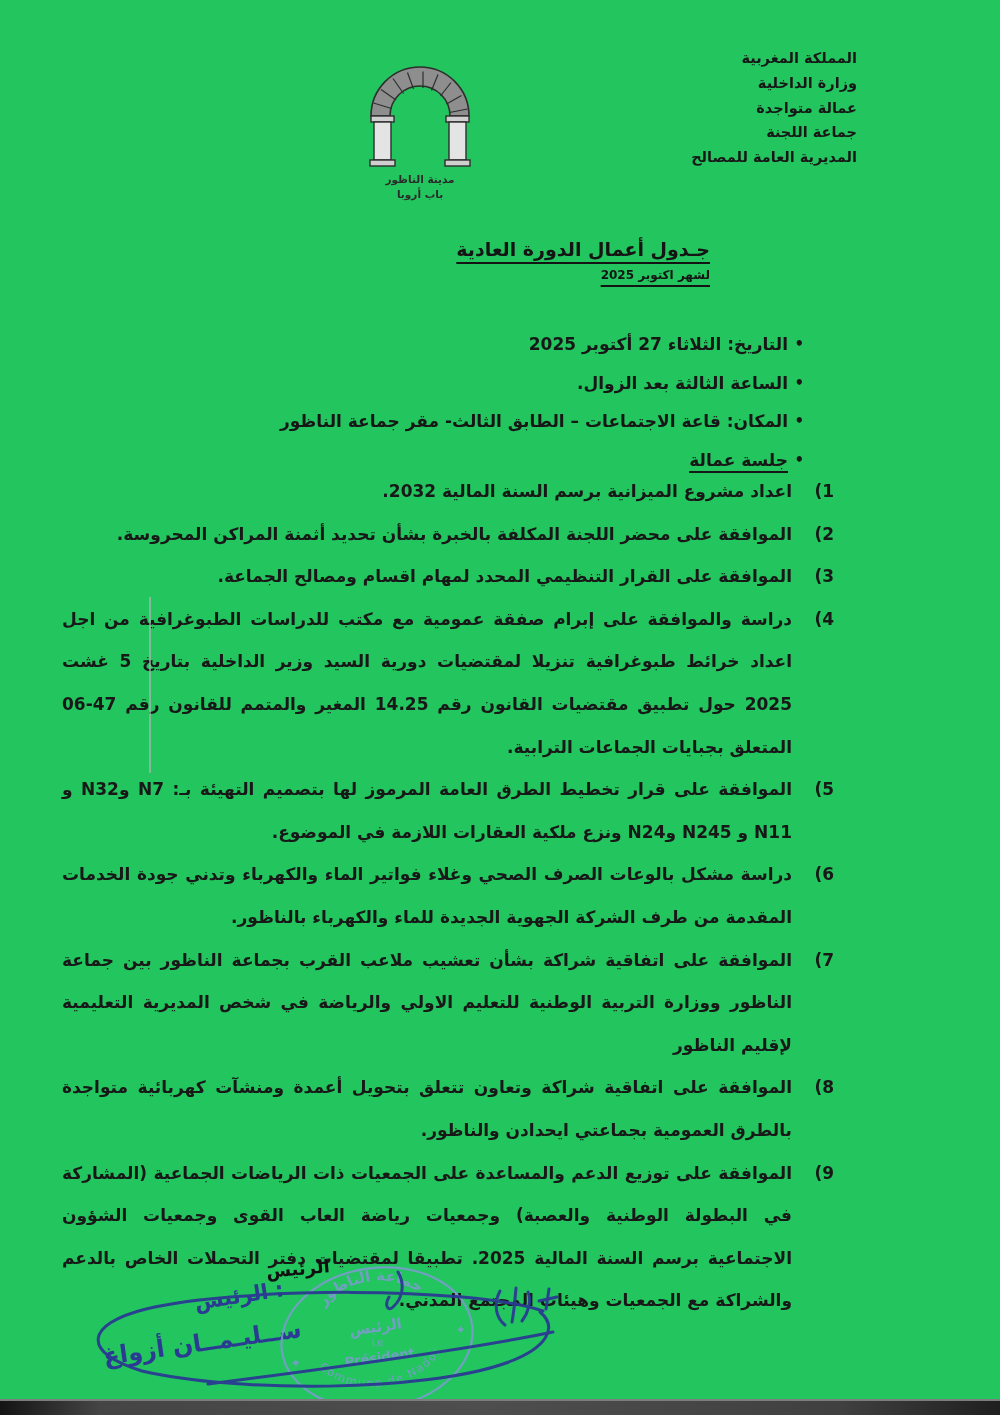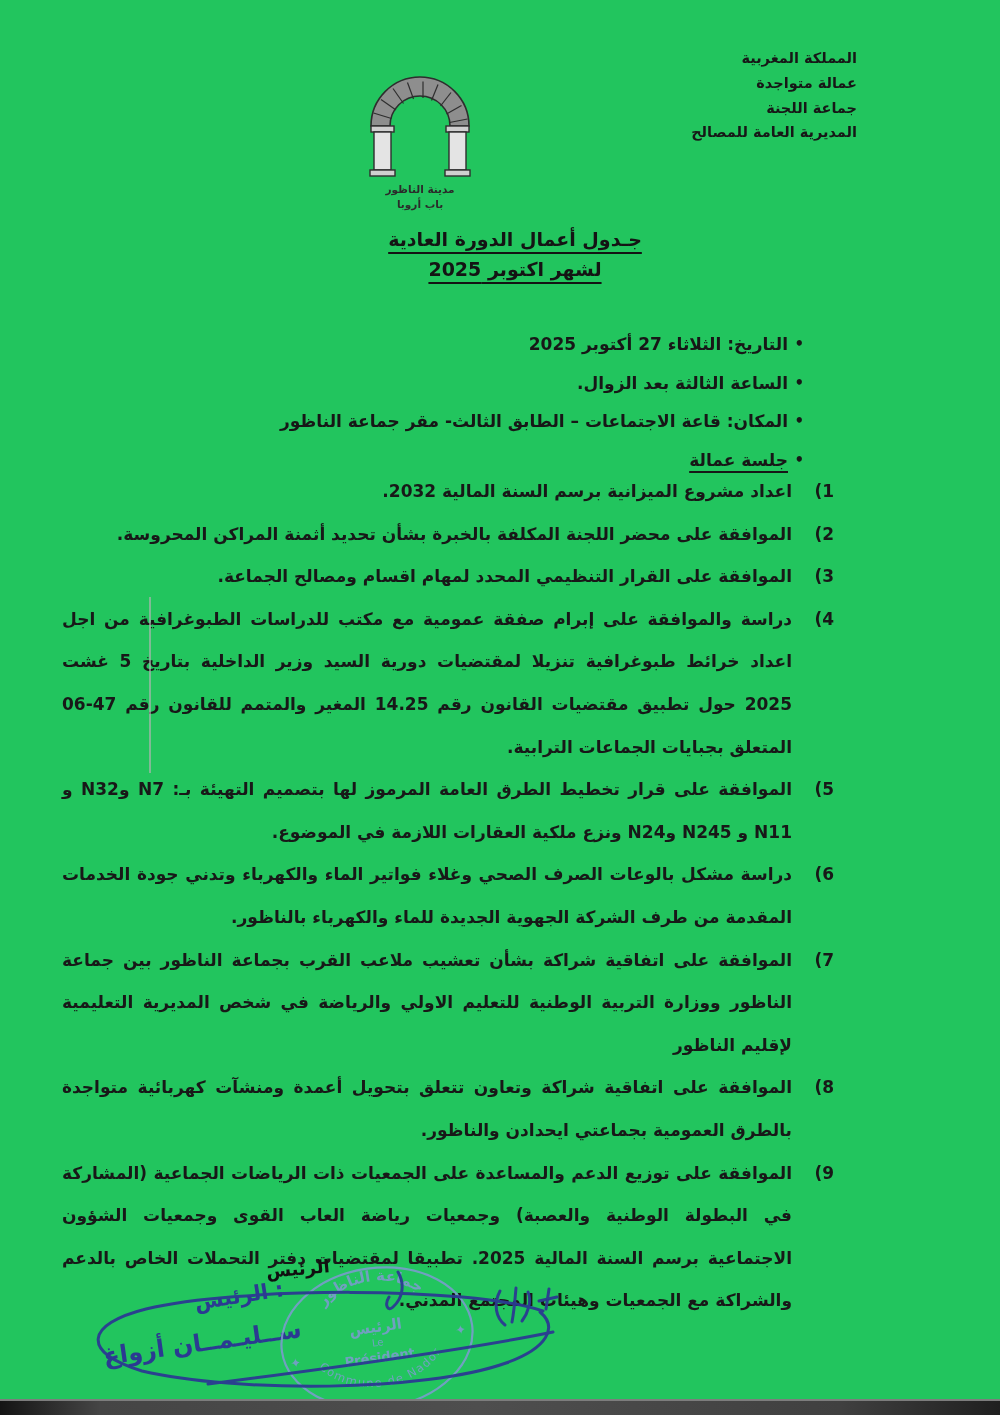--- a/index.html
+++ b/index.html
@@ -11,29 +11,29 @@
 
   
   .header-block {
     position:absolute; top:46px; right:143px;
     direction:rtl; text-align:right;
     font-weight:bold; font-size:14.5px; line-height:24.8px;
     color:#171717;
   }
 
   
-  .logo-wrap { position:absolute; top:64px; left:344px; width:152px; height:150px;text-align:right; }
+  .logo-wrap { position:absolute; top:54px; left:344px; width:152px; height:150px;text-align:right; }
 
   
   .title-block {
-    position:absolute; top:228px; left:320px; width:390px;
-    direction:rtl; text-align:center; font-weight:bold; color:#141414;
+    position:absolute; top:238px; left:320px; width:390px;
+    direction:rtl; font-weight:bold; color:#141414;
   }
   .title-l1 { font-size:19px; text-decoration:underline; text-underline-offset:6px; text-decoration-thickness:1.5px; }
-  .title-l2 { font-size:19px; margin-top:8px; text-decoration:underline; text-underline-offset:6px; text-decoration-thickness:1.5px; }
+  .title-l2 { font-size:12px; margin-top:8px; text-decoration:underline; text-underline-offset:6px; text-decoration-thickness:1.5px; }
 
   
   .bullets {
     position:absolute; top:325px; right:196px; width:690px;
     direction:rtl; font-weight:bold; font-size:17px; color:#171717;
   }
   .bullet-row { display:flex; line-height:38.6px; }
   .b-dot { width:16px; flex:0 0 16px; font-size:15px; }
   .b-text { white-space:nowrap; }
   .b-underline .b-text { text-decoration:underline; text-underline-offset:5px; text-decoration-thickness:1.5px; }
@@ -78,20 +78,21 @@
   .stamp-svg { position:absolute; left:275px; top:1262px; width:204px; height:152px; opacity:.85; }
   .scribble-svg { position:absolute; left:60px; top:1245px; width:560px; height:168px; }
 </style>
 </head>
 <body>
 
 <div class="page">
 
   <div class="header-block">
     <div>المملكة المغربية</div>
+    <div>وزارة الداخلية</div>
     <div>عمالة متواجدة</div>
     <div>جماعة اللجنة</div>
     <div>المديرية العامة للمصالح</div>
   </div>
 
   <div class="logo-wrap">
     <svg width="152" height="150" viewBox="0 0 152 150">
 
       <path d="M 27 62 A 49 49 0 0 1 125 62 L 106 62 A 30 30 0 0 0 46 62 Z" fill="#8e8e8e" stroke="#2e2e2e" stroke-width="1.6"></path>
 

